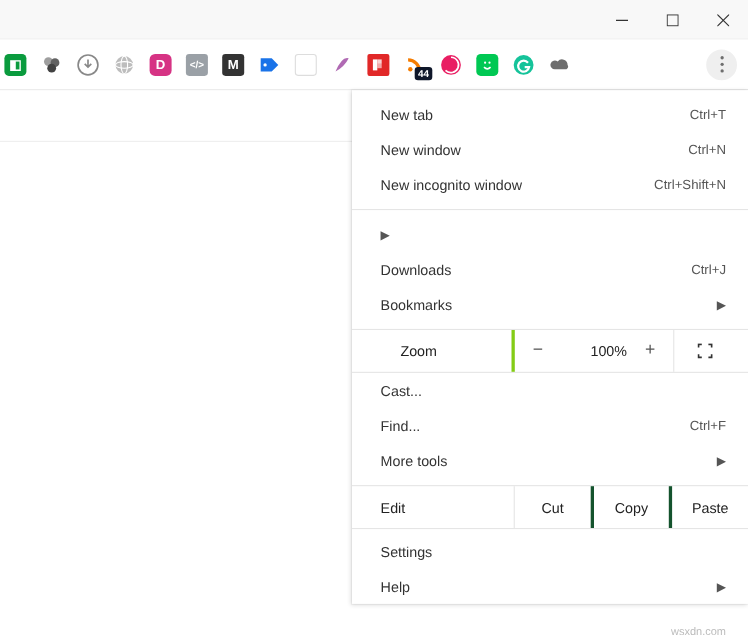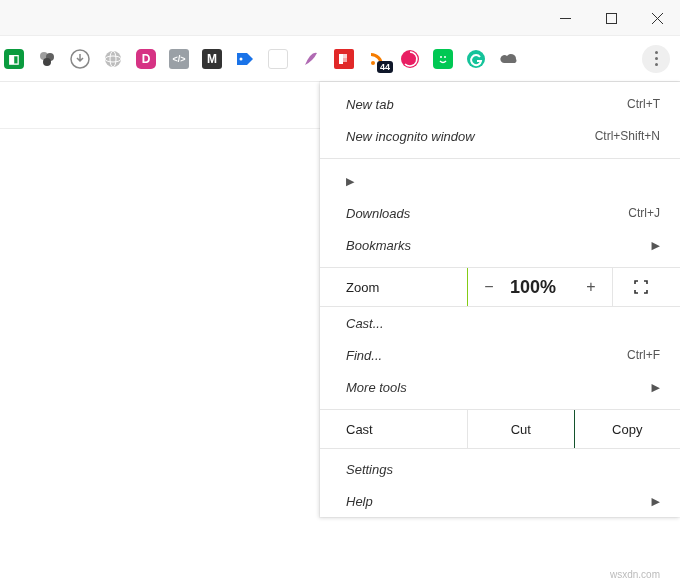--- a/index.html
+++ b/index.html
@@ -92,61 +92,61 @@
   }
   .mitem {
     display: flex;
     align-items: center;
     height: 32px;
     padding: 0 20px 0 26px;
     font-size: 13px;
     color: #333;
     white-space: nowrap;
   }
-  .mitem .label { flex: 1; font-style: italic; }
+  .mitem .label { flex: 1; }
   .mitem .shortcut { color: #555; font-size: 12px;}
   .mitem .chev { color: #555; font-size:11px;}
   .sep { height: 1px; background: #e5e5e5; margin: 6px 0; }
   
   .zoom-row {
     display:flex; align-items:center; height:40px;
     border-top:1px solid #e5e5e5; border-bottom:1px solid #e5e5e5;
   }
   .zoom-row .zl {
-    padding-left:26px; flex:0 0 148px;
-    border-right:1px solid #84cc16;
+    padding-left:44px; flex:0 0 148px;
+    border-right:3px solid #84cc16;
     height:100%; display:flex;align-items:center;text-align:center;
   }
   .zoom-row .zbtn {
     width:42px; height:100%;
     display:flex;align-items:center;justify-content:center;
     font-size:16px; color:#555;
   }
   .zoom-row .zval {
-    width:60px; text-align:left; font-size:18px;font-weight:bold;
+    width:60px; text-align:right; font-size:13px;
   }
   .zoom-row .fs {
     width:56px;height:100%;
     border-left:1px solid #e5e5e5;
     display:flex;align-items:center;justify-content:center;
   }
   
   .edit-row {
     display:flex; align-items:center; height:40px;
     border-top:1px solid #e5e5e5; border-bottom:1px solid #e5e5e5;
   }
   .edit-row .el {
     padding-left:26px; flex:0 0 148px;
     border-right:1px solid #e5e5e5;
     height:100%;display:flex;align-items:center;
   }
   .edit-row .ebtn {
     flex:1;height:100%;
     display:flex;align-items:center;justify-content:center;
-    border-right:1px solid #14532d;
+    border-right:3px solid #14532d;
     font-size:13px;
   }
   .edit-row .ebtn:last-child{border-right:none;}
   .watermark {
     position:absolute; right:20px; bottom:4px;
     font-size:10px; color:#bbb; font-family:Liberation Sans, sans-serif;
   }
 </style>
 </head>
 <body>
@@ -254,20 +254,24 @@
       </div>
   </div>
 </div>
 
 <div class="content-line"></div>
 
 <div class="menu">
   <div class="mitem">
     <span class="label">New tab</span>
     <span class="shortcut">Ctrl+T</span>
+  </div>
+  <div class="mitem">
+    <span class="label">New window</span>
+    <span class="shortcut">Ctrl+N</span>
   </div>
   <div class="mitem">
     <span class="label">New incognito window</span>
     <span class="shortcut">Ctrl+Shift+N</span>
   </div>
   <div class="sep"></div>
   <div class="mitem">
     <span class="chev">▶</span>
   </div>
   <div class="mitem">
@@ -297,23 +301,24 @@
   <div class="mitem">
     <span class="label">Find...</span>
     <span class="shortcut">Ctrl+F</span>
   </div>
   <div class="mitem">
     <span class="label">More tools</span>
     <span class="chev">▶</span>
   </div>
 
   <div class="edit-row" style="margin-top:6px">
-    <div class="el">Cast</div>
+    <div class="el">Edit</div>
     <div class="ebtn">Cut</div>
     <div class="ebtn">Copy</div>
+    <div class="ebtn">Paste</div>
   </div>
 
   <div class="mitem" style="margin-top:4px">
     <span class="label">Settings</span>
   </div>
   <div class="mitem">
     <span class="label">Help</span>
     <span class="chev">▶</span>
   </div>
 

